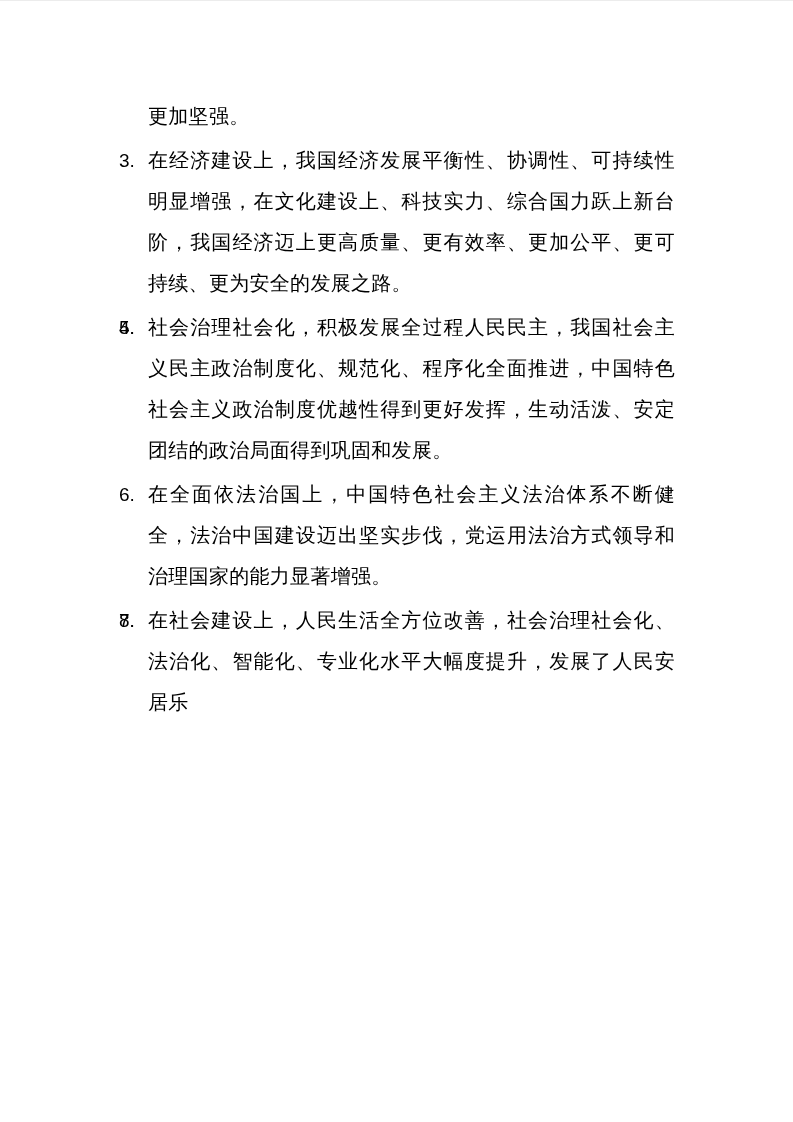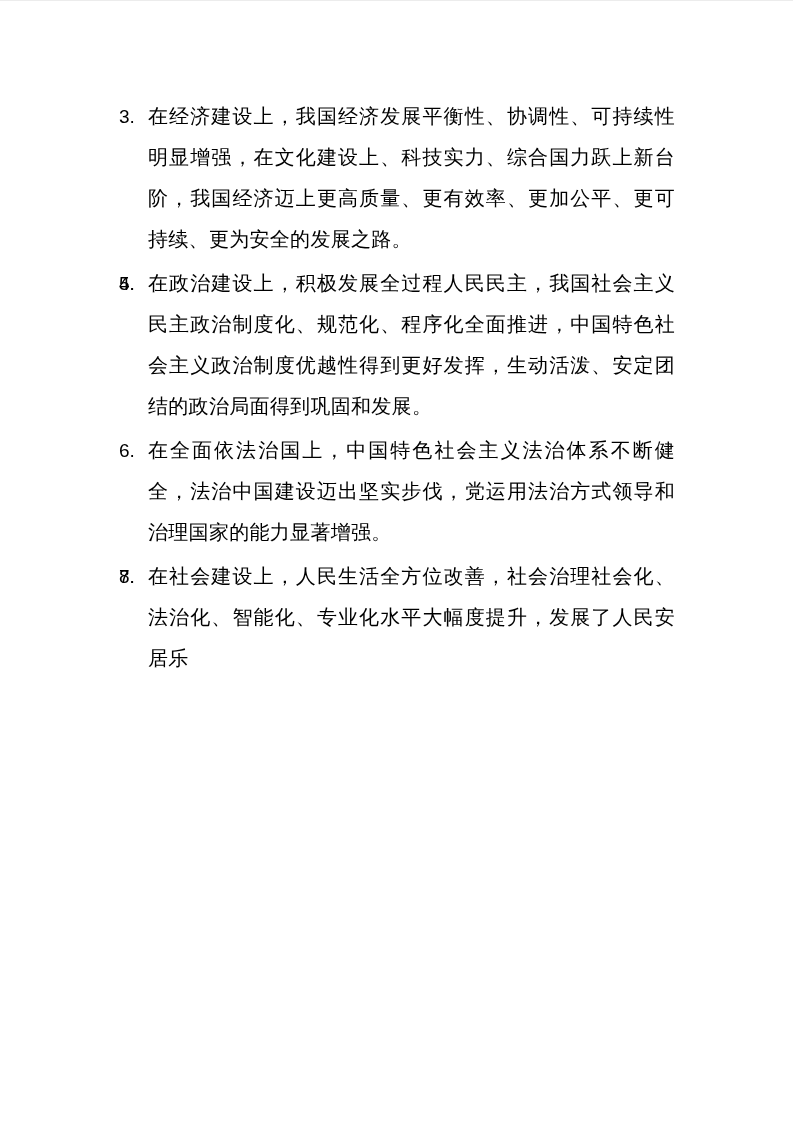--- a/index.html
+++ b/index.html
@@ -56,35 +56,36 @@
   }
 </style>
 </head>
 <body>
 
 <div class="page">
   <div class="top-edge"></div>
 
   <div class="content">
 
+    <p class="para">更加坚强。</p>
 
     <ol class="doc-list">
 
       <li class="item">
         <span class="num">3.</span>
         <span class="txt">在经济建设上，我国经济发展平衡性、协调性、可持续性明显增强，在文化建设上、科技实力、综合国力跃上新台阶，我国经济迈上更高质量、更有效率、更加公平、更可持续、更为安全的发展之路。</span>
       </li>
 
       <li class="item">
         <span class="num">4.</span>
       </li>
 
       <li class="item">
         <span class="num">5.</span>
-        <span class="txt">在政治建设上，积极发展全过程人民民主，我国社会主义民主政治制度化、规范化、程序化全面推进，中国特色社会主义政治制度优越性得到更好发挥，生动活泼、安定团结的政治局面得到巩固和发展。</span>
+        <span class="txt">社会治理社会化，积极发展全过程人民民主，我国社会主义民主政治制度化、规范化、程序化全面推进，中国特色社会主义政治制度优越性得到更好发挥，生动活泼、安定团结的政治局面得到巩固和发展。</span>
       </li>
 
       <li class="item">
         <span class="num">6.</span>
         <span class="txt">在全面依法治国上，中国特色社会主义法治体系不断健全，法治中国建设迈出坚实步伐，党运用法治方式领导和治理国家的能力显著增强。</span>
       </li>
 
       <li class="item">
         <span class="num">7.</span>
       </li>

